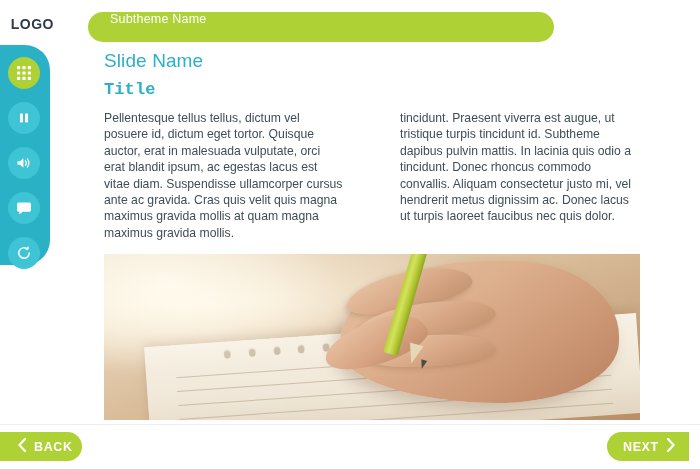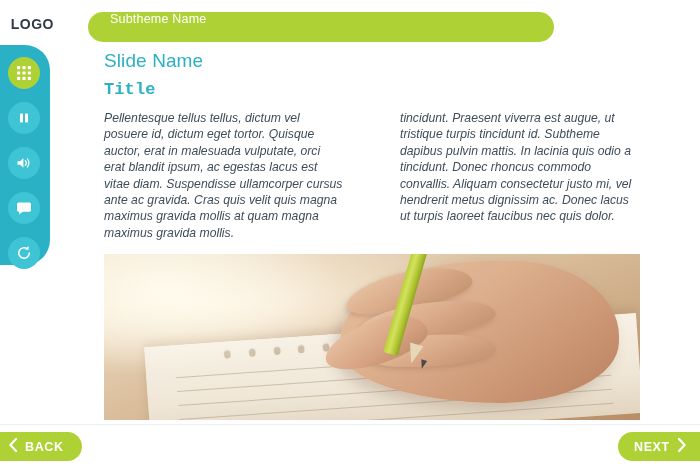--- a/index.html
+++ b/index.html
@@ -113,21 +113,20 @@
     font-family: Liberation Mono, monospace;
   }
 
   .columns {
     position: absolute;
     left: 104px;
     top: 110px;
     width: 536px;
     display: flex;
     gap: 56px;
-    font-style: italic;
   }
   .col {
     width: 250px;
     color: #3f4d57;
     font-size: 12.2px;
     line-height: 16.4px;
     text-align: left;
   }
 
   
@@ -272,27 +271,27 @@
     font-size: 12.5px;
     font-weight: bold;
     letter-spacing: 0.6px;
     cursor: pointer;
   }
   .nav-prev {
     left: 0;
     width: 82px;
     border-top-right-radius: 15px;
     border-bottom-right-radius: 15px;
-    padding-left: 8px;
+    padding-left: 17px;
     box-sizing: border-box;
     gap: 7px;
     text-align: center;
   }
   .nav-next {
-    right: 0;
+    right: 11px;
     width: 82px;
     border-top-left-radius: 15px;
     border-bottom-left-radius: 15px;
     padding-left: 16px;
     box-sizing: border-box;
     gap: 7px;
   }
   .chev { display: block; }
 
   .page-counter {

